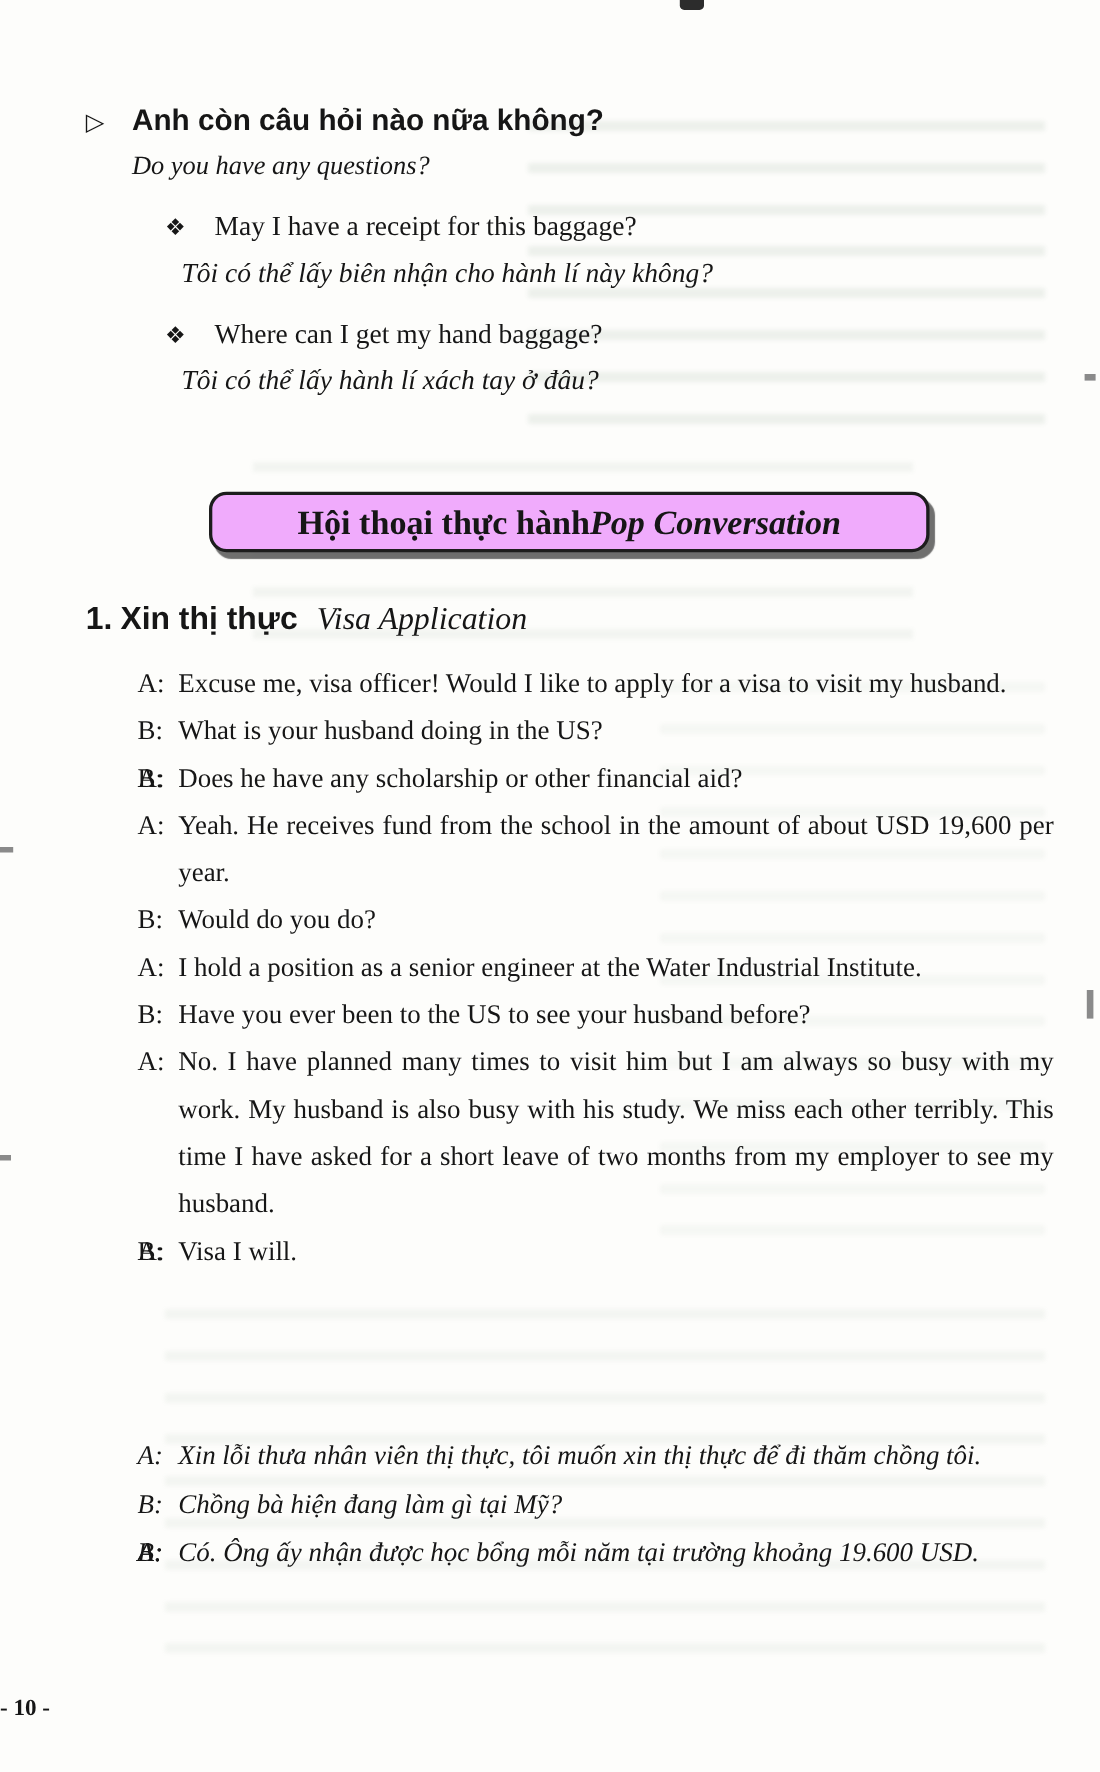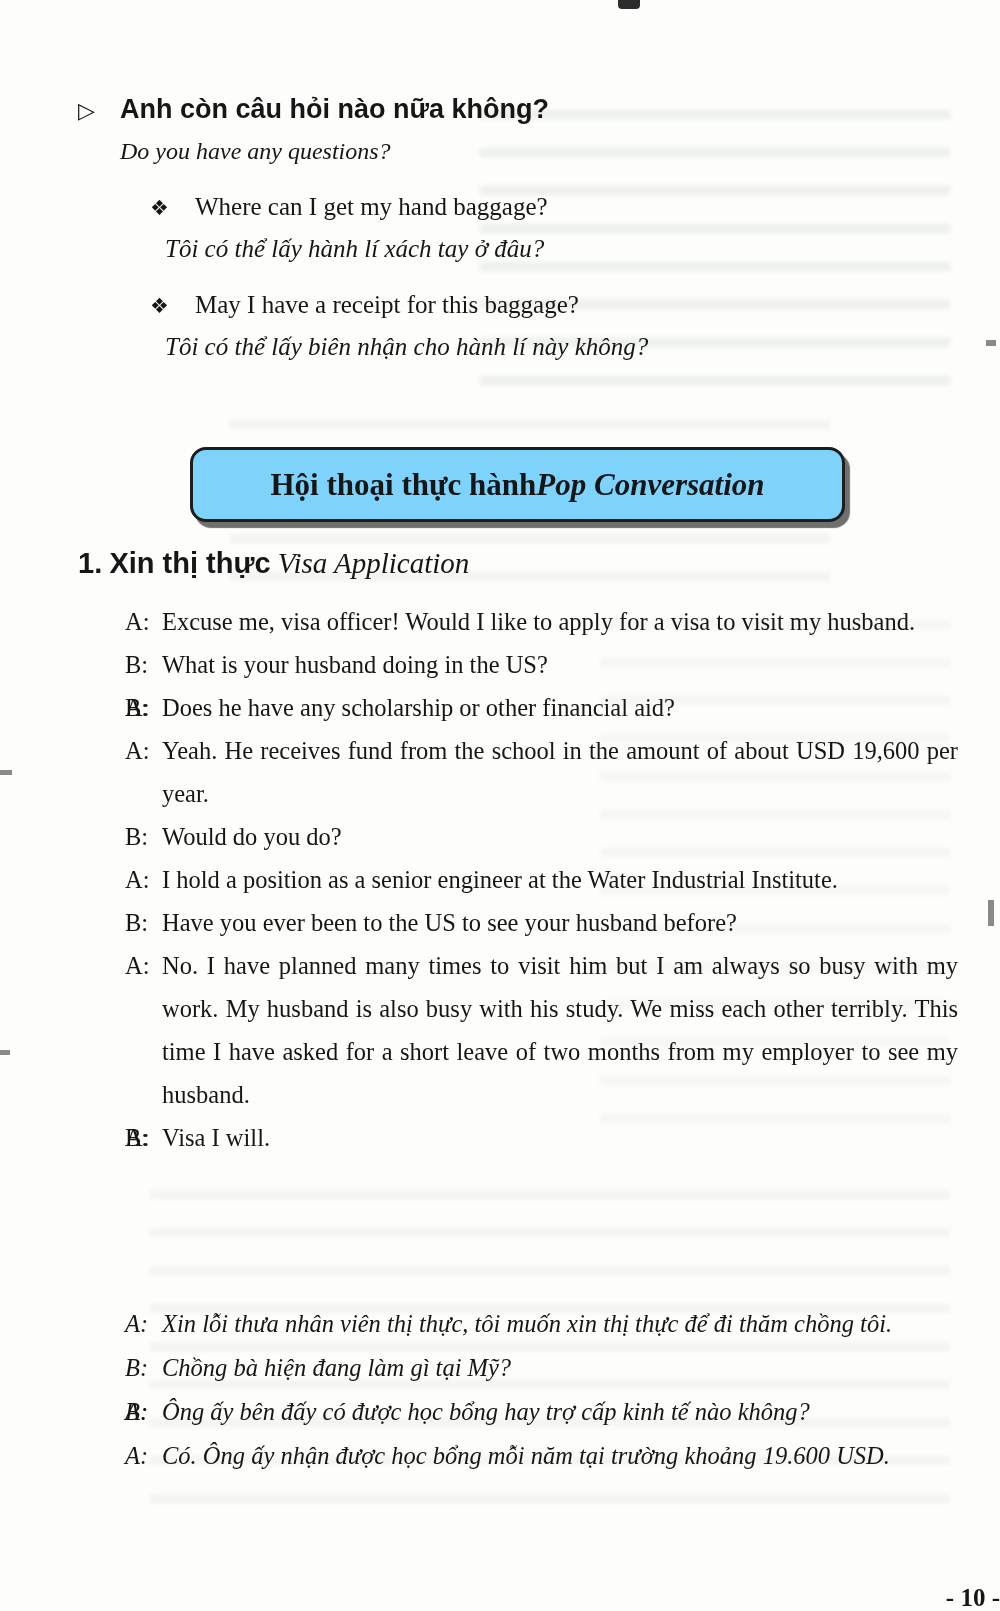--- a/index.html
+++ b/index.html
@@ -34,51 +34,51 @@
   }
   .tri-marker { width:42px; font-size:22px; font-weight:normal; padding-top:2px; font-family:"Liberation Serif",serif; }
   .intro-main-en { font-style:italic; font-size:24px; margin:10px 0 0 42px; }
   .intro-item { margin-top:28px; }
   .intro-item-en { font-size:25px; padding-left:72px; }
   .diamond-marker { display:inline-block; width:45px; font-size:21px; }
   .intro-item-vi { font-style:italic; font-size:25px; margin:14px 0 0 87px; }
 
   
   .banner {
-    position:absolute; top:447px; left:190px; width:655px; height:75px;
+    position:absolute; top:447px; left:190px; width:655px; height:55px;
     border:3px solid #1d1d1d; border-radius:16px;
-    background:#7dd3fc;
+    background:#f0abfc;
     box-shadow:5px 6px 1px rgba(75,75,75,.8);
     display:flex; align-items:center; justify-content:center;
     font-size:31px;
   }
   .banner-vi { font-weight:bold; }
   .banner-en { font-weight:bold; font-style:italic; }
 
   
   .section-heading { position:absolute; top:547px; left:78px; font-size:29px; }
   .section-num, .section-vi { font-family:"Liberation Sans", sans-serif; font-weight:bold; }
-  .section-en { font-style:italic; font-size:29px; margin-left:0; }
+  .section-en { font-style:italic; font-size:29px; margin-left:10px; }
 
   
   .dialogue { position:absolute; left:125px; right:42px; }
   #dialogue-en { top:600px; }
   #dialogue-vi { top:1302px; }
   .dlg-row {
     position:relative; padding-left:37px;
     font-size:24.5px; line-height:43px;
     text-align:justify;
   }
   .dlg-row .speaker { position:absolute; left:0; top:0; }
   .dlg-row.vi { font-style:italic; line-height:44px; }
 
   
   .footer {
     position:absolute; top:1540px; left:0; width:100%;
-    text-align:right; font-size:25px; font-weight:bold;margin-top:44px;
+    text-align:left; font-size:21px; font-weight:bold;
   }
 </style>
 </head>
 <body>
 
 <div class="page">
 
   <div class="speck" style="top:0;left:618px;width:22px;height:9px;border-radius:0 0 4px 4px;background:#2c2c2c;"></div>
   <div class="bleed" style="top:110px;left:480px;width:470px;height:300px;"></div>
   <div class="bleed" style="top:420px;left:230px;width:600px;height:190px;opacity:.3;"></div>
@@ -91,30 +91,30 @@
 
   <div class="intro">
     <div class="intro-main-vi">
       <span class="tri-marker">▷</span>
       <span>Anh còn câu hỏi nào nữa không?</span>
     </div>
     <div class="intro-main-en">Do you have any questions?</div>
 
     <div class="intro-item">
       <div class="intro-item-en">
-        <span class="diamond-marker">❖</span><span>Where can I get my hand baggage?</span>
+        <span class="diamond-marker">❖</span><span>May I have a receipt for this baggage?</span>
       </div>
-      <div class="intro-item-vi">Tôi có thể lấy hành lí xách tay ở đâu?</div>
+      <div class="intro-item-vi">Tôi có thể lấy biên nhận cho hành lí này không?</div>
     </div>
 
     <div class="intro-item">
       <div class="intro-item-en">
-        <span class="diamond-marker">❖</span><span>May I have a receipt for this baggage?</span>
+        <span class="diamond-marker">❖</span><span>Where can I get my hand baggage?</span>
       </div>
-      <div class="intro-item-vi">Tôi có thể lấy biên nhận cho hành lí này không?</div>
+      <div class="intro-item-vi">Tôi có thể lấy hành lí xách tay ở đâu?</div>
     </div>
   </div>
 
   <div class="banner">
     <span class="banner-vi">Hội thoại thực hành</span>
     <span class="banner-en">Pop Conversation</span>
   </div>
 
   <div class="section-heading">
     <span class="section-num">1.</span>
@@ -132,19 +132,19 @@
       <div class="dlg-row"><span class="speaker">A:</span><span class="dlg-text">I hold a position as a senior engineer at the Water Industrial Institute.</span></div>
       <div class="dlg-row"><span class="speaker">B:</span><span class="dlg-text">Have you ever been to the US to see your husband before?</span></div>
       <div class="dlg-row"><span class="speaker">A:</span><span class="dlg-text">No. I have planned many times to visit him but I am always so busy with my work. My husband is also busy with his study. We miss each other terribly. This time I have asked for a short leave of two months from my employer to see my husband.</span></div>
       <div class="dlg-row"><span class="speaker">B:</span></div>
       <div class="dlg-row"><span class="speaker">A:</span><span class="dlg-text">Visa I will.</span></div>
     </div>
   <div id="dialogue-vi" class="dialogue">
       <div class="dlg-row vi"><span class="speaker">A:</span><span class="dlg-text">Xin lỗi thưa nhân viên thị thực, tôi muốn xin thị thực để đi thăm chồng tôi.</span></div>
       <div class="dlg-row vi"><span class="speaker">B:</span><span class="dlg-text">Chồng bà hiện đang làm gì tại Mỹ?</span></div>
       <div class="dlg-row vi"><span class="speaker">A:</span></div>
-      <div class="dlg-row vi"><span class="speaker">B:</span><span class="dlg-text">Ông ấy bên đấy có được học bổng hay trợ cấp kinh tế nào không?</span></div>
+      <div class="dlg-row vi"><span class="speaker">B:</span></div>
       <div class="dlg-row vi"><span class="speaker">A:</span><span class="dlg-text">Có. Ông ấy nhận được học bổng mỗi năm tại trường khoảng 19.600 USD.</span></div>
     </div>
 
   <div class="footer">- 10 -</div>
 
 </div>
 
 </body></html>

